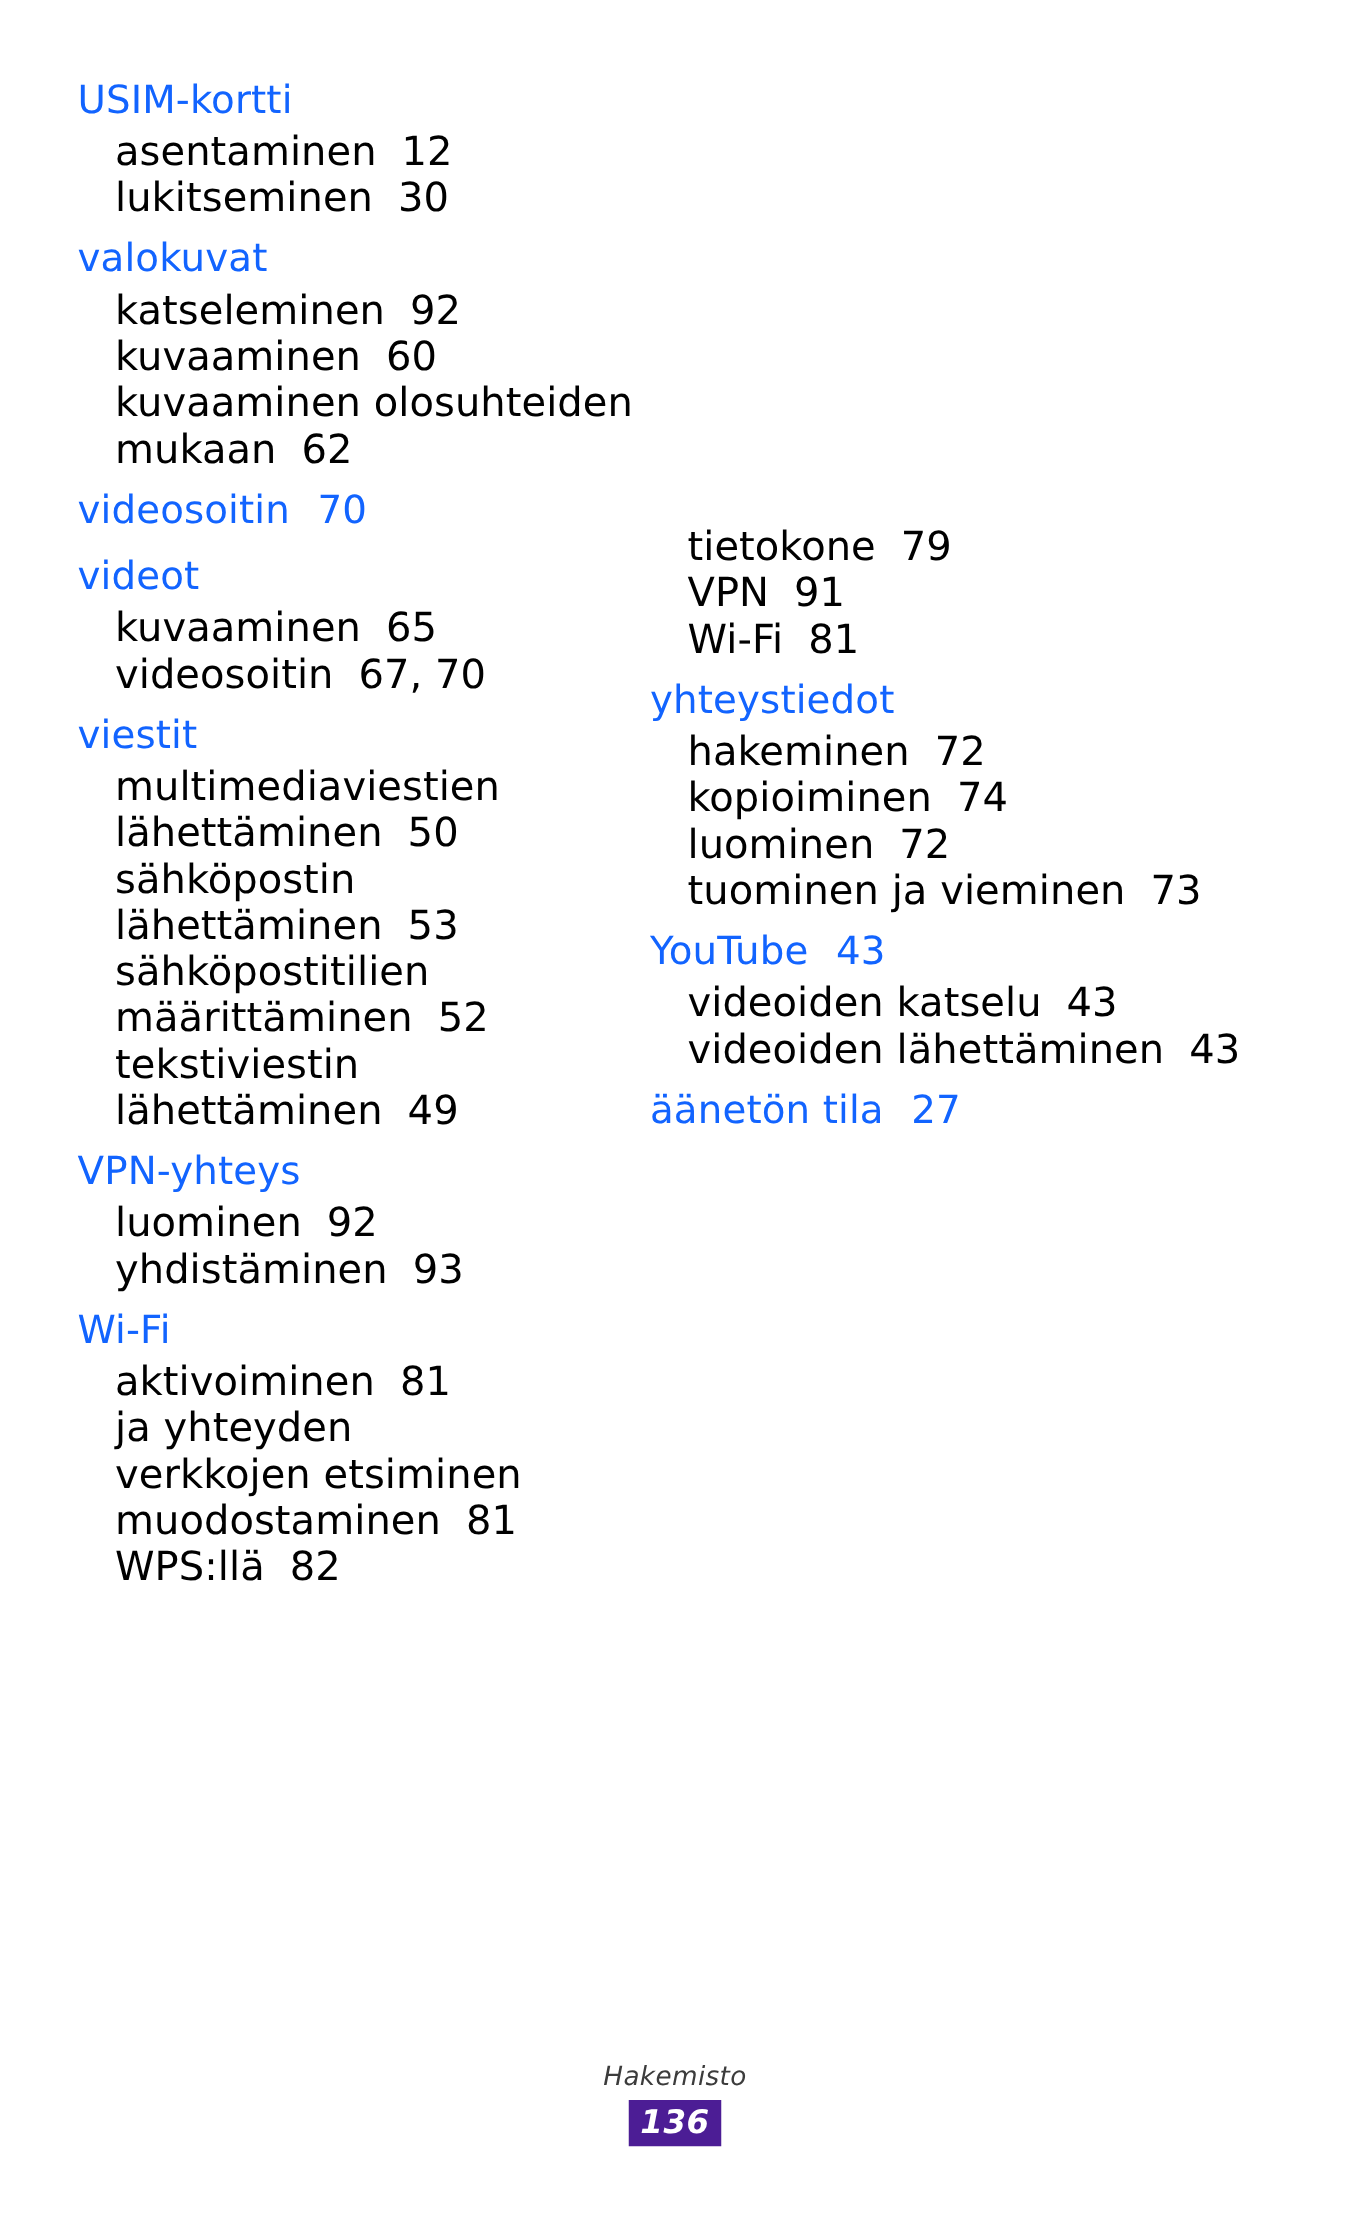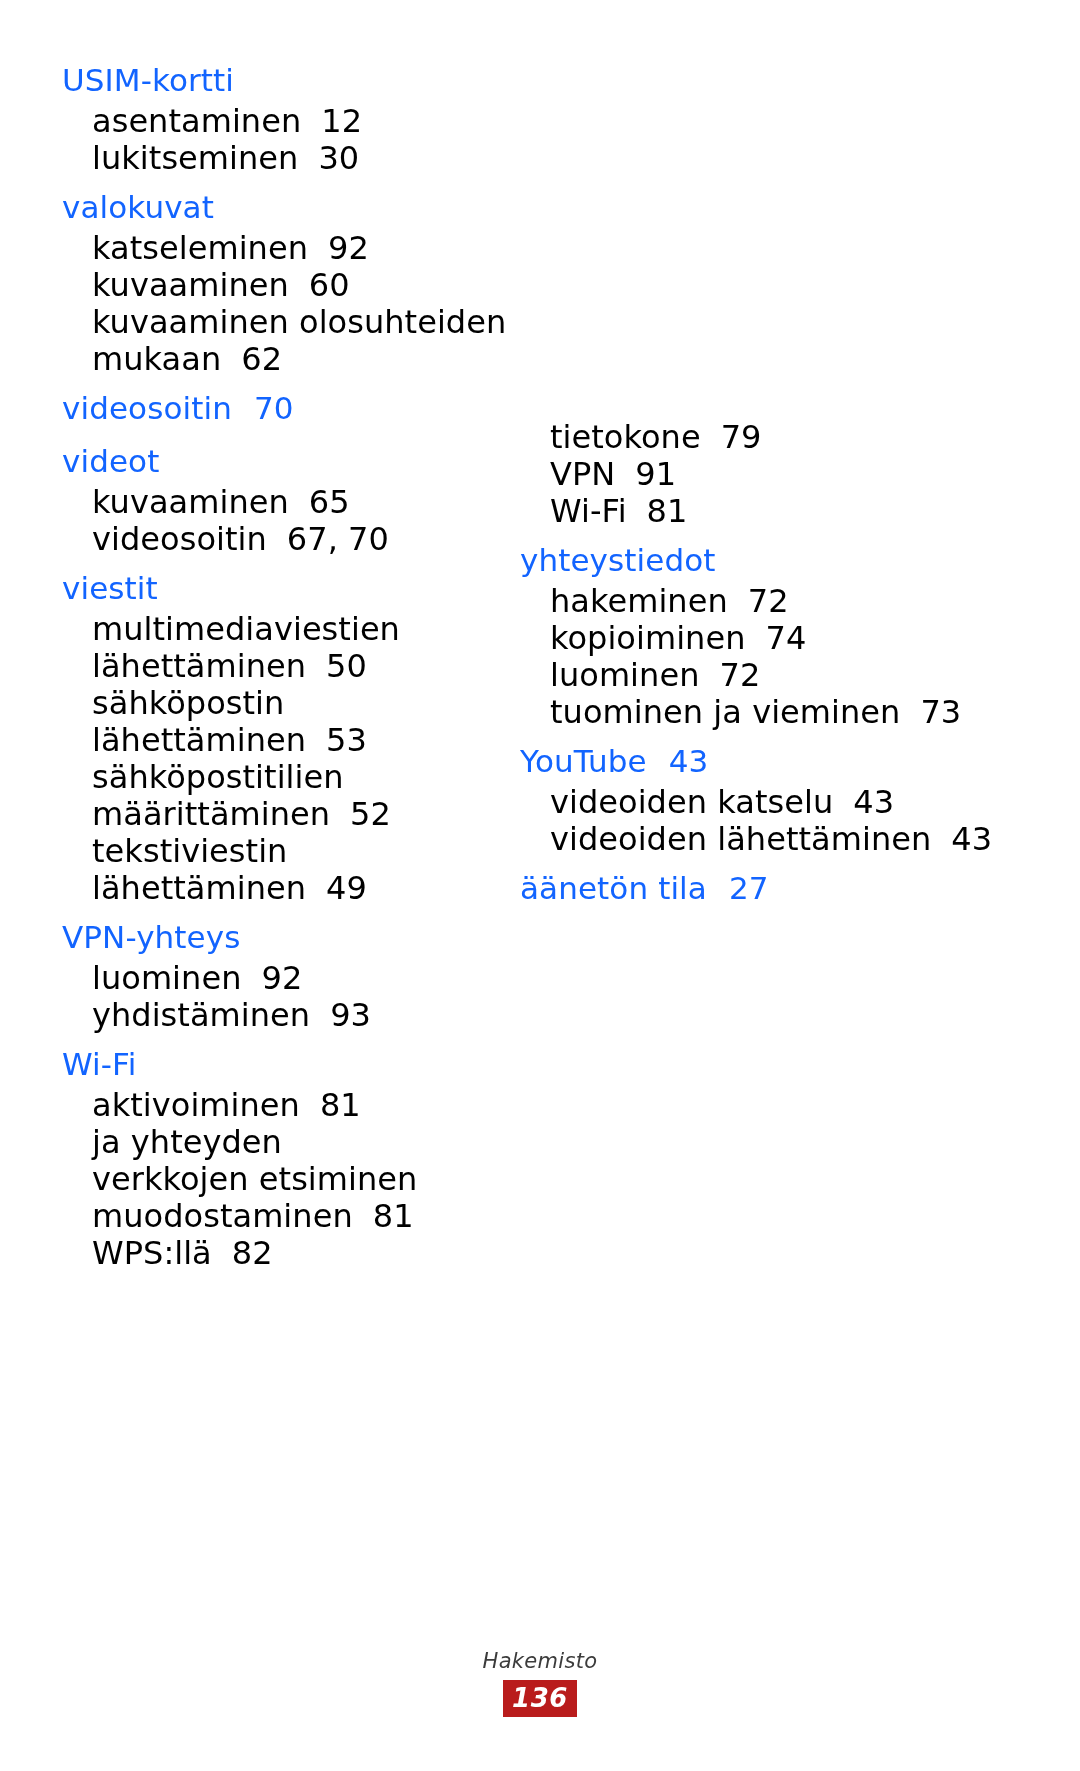--- a/index.html
+++ b/index.html
@@ -75,21 +75,21 @@
     font-family: "DejaVu Sans", "Liberation Sans", sans-serif;
     font-style: italic;
     font-size: 21px;
     color: #3c3c3c;
     line-height: 26px;
     letter-spacing: 0.3px;
   }
   .page-badge {
     display: inline-block;
     margin-top: 6px;
-    background: #b91c1c;
+    background: #4c1d95;
     color: #ffffff;
     font-style: italic;
     font-weight: 700;
     font-size: 26px;
     line-height: 32px;
     padding: 2px 9px 3px 9px;
     letter-spacing: 0.5px;
   }
 </style>
 </head>

